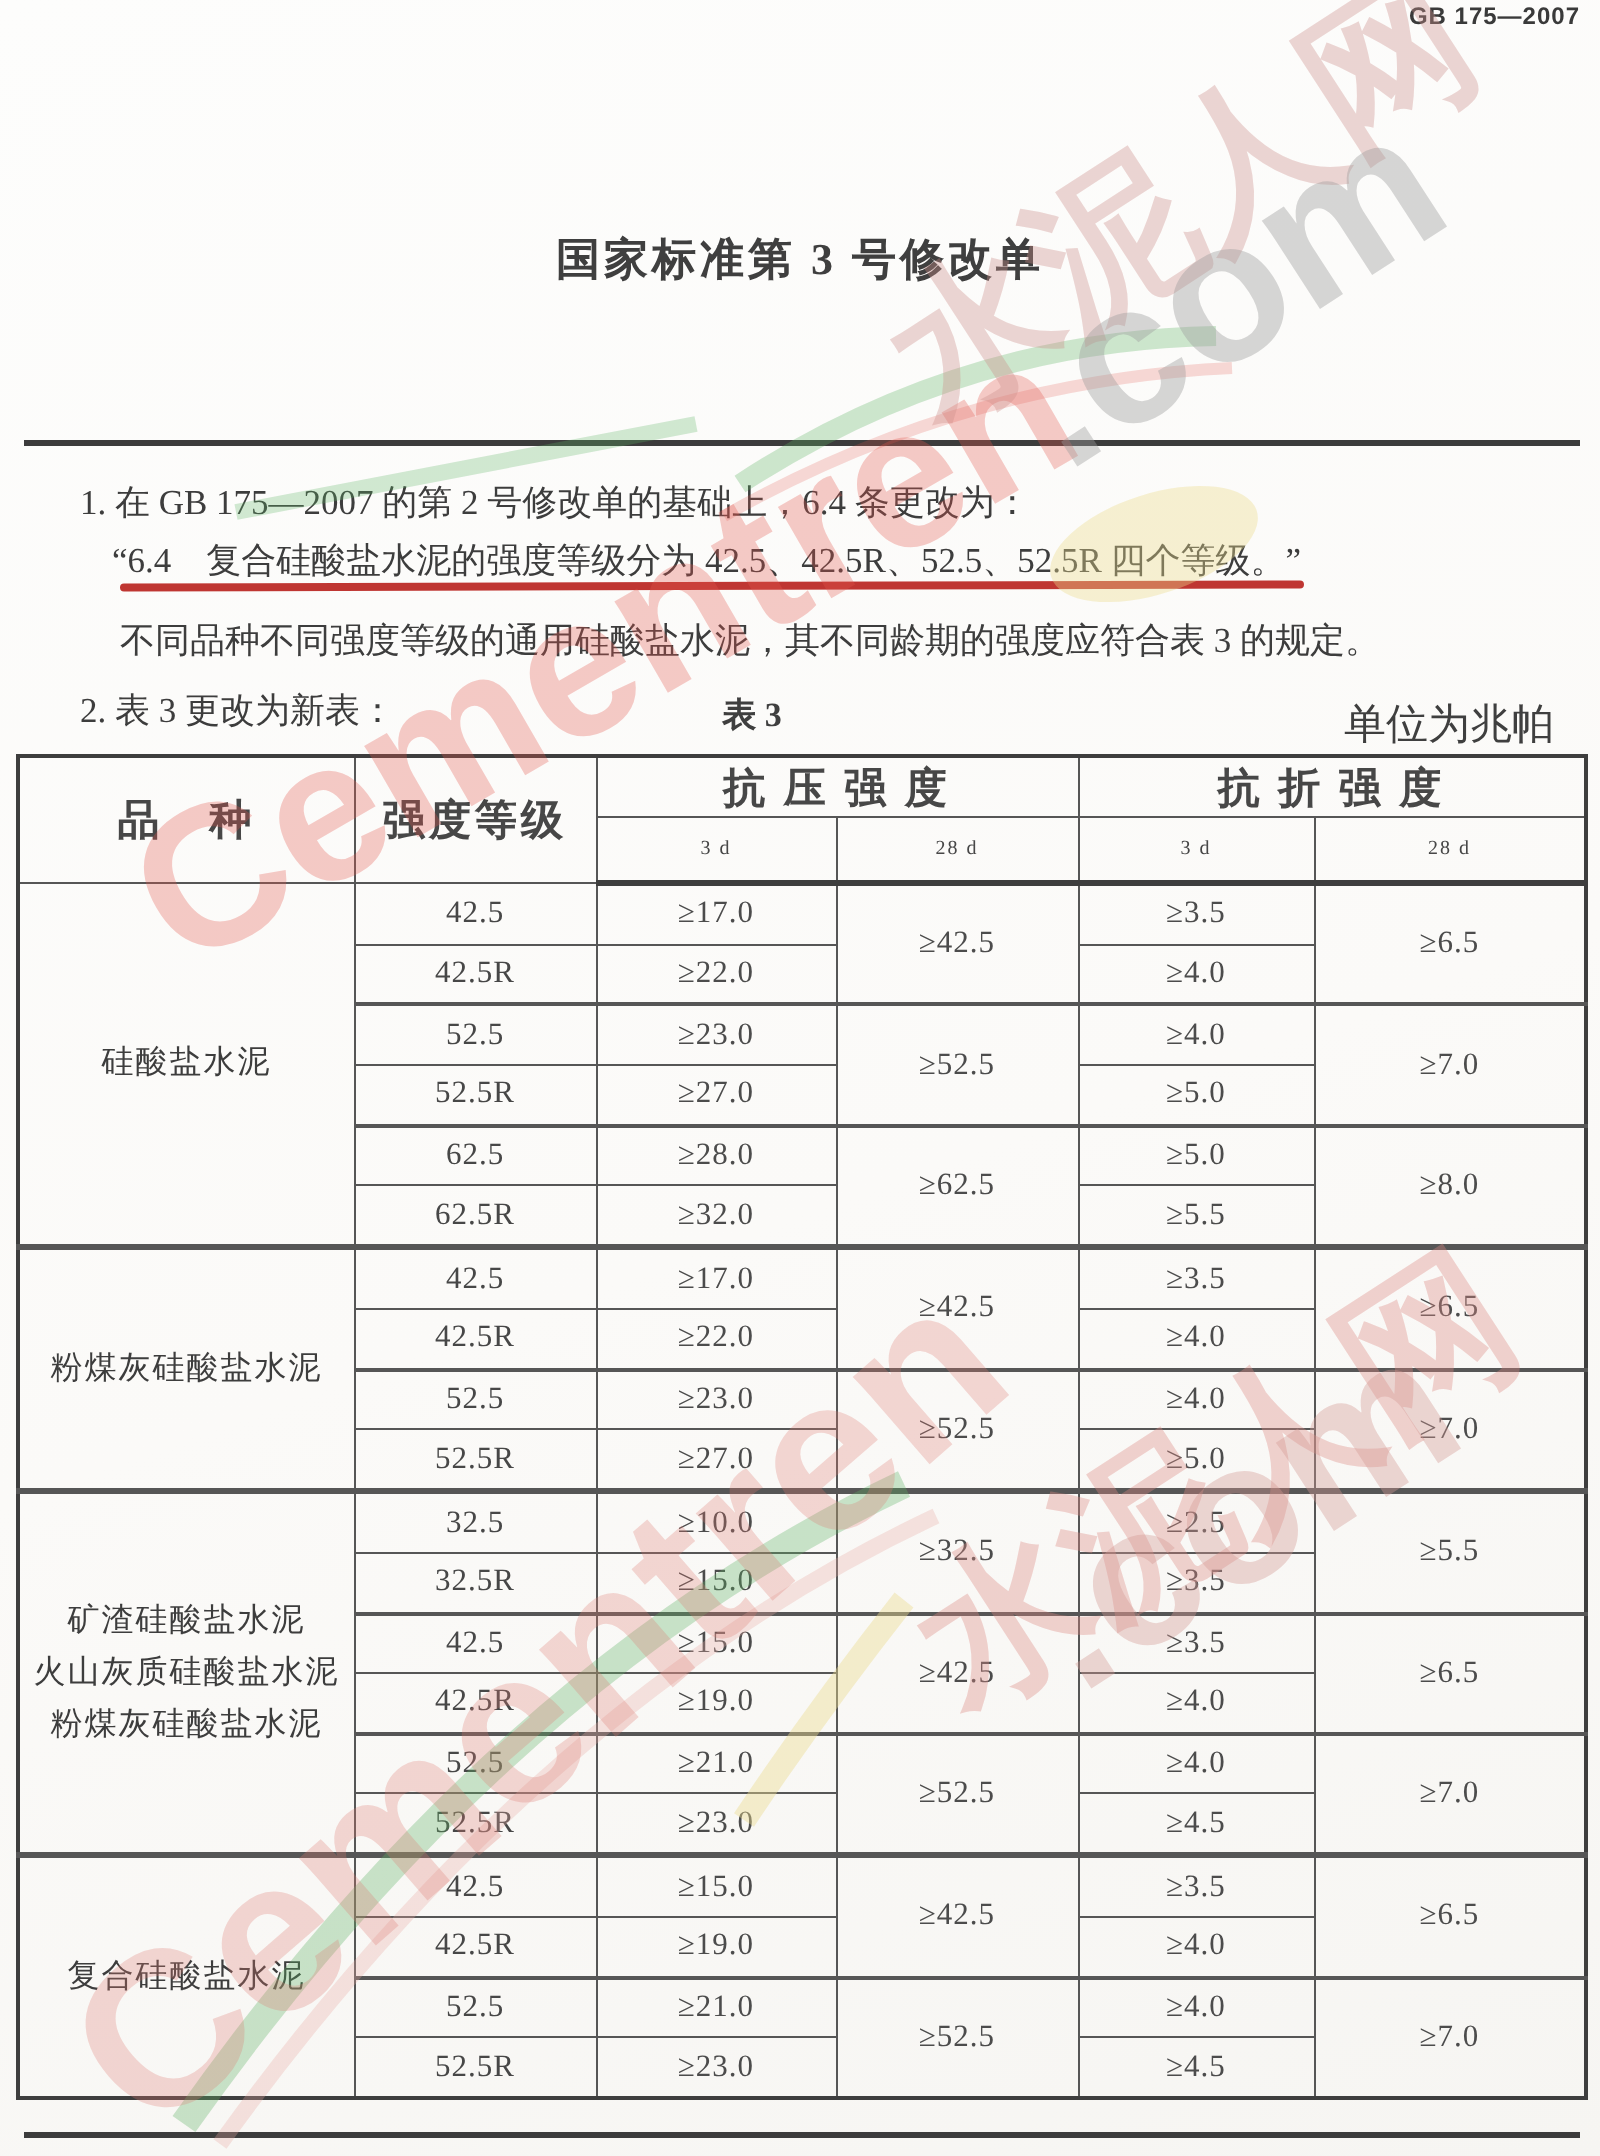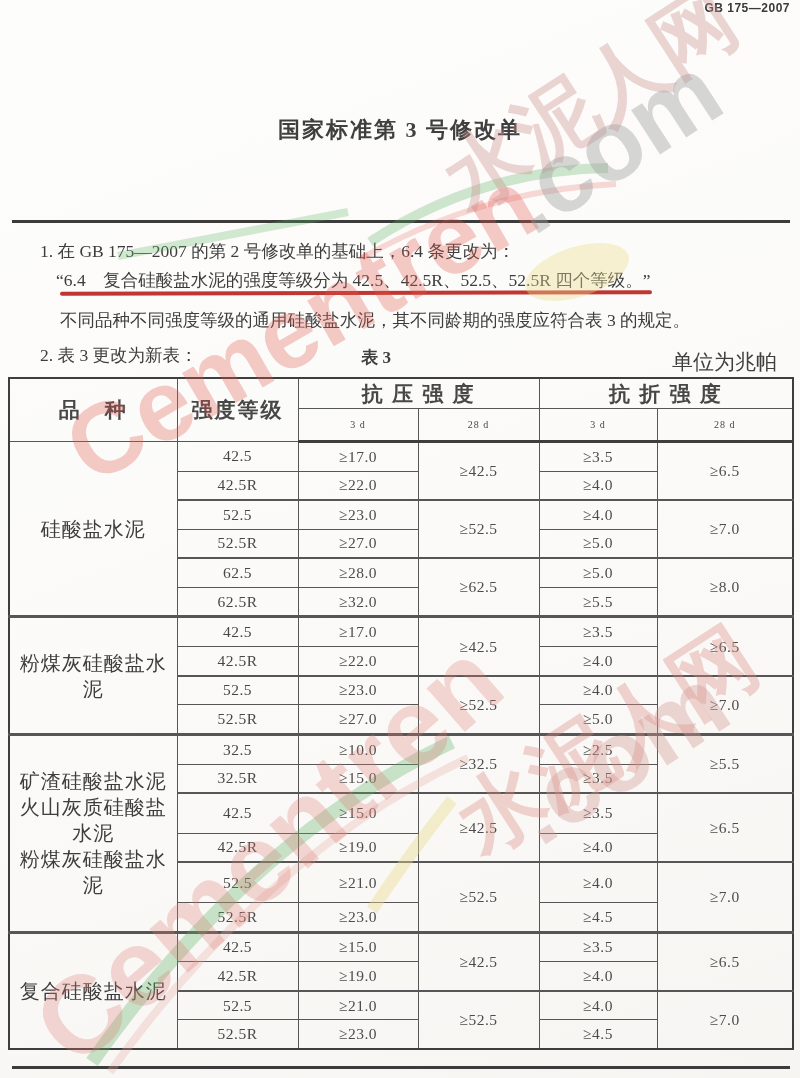--- a/index.html
+++ b/index.html
@@ -33,21 +33,21 @@
   .doc-table-wrap{position:absolute;left:8px;top:377px;width:784px;}
   table.strength{border-collapse:collapse;table-layout:fixed;width:784px;height:673px;
     font-size:15.5px;color:#474747;}
   table.strength th,table.strength td{
     border:1px solid #565656;text-align:center;vertical-align:middle;padding:0 2px;
     font-weight:normal;}
   table.strength{border:2.5px solid #3e3e3e;}
   thead tr.grp th{height:29px;font-size:21px;letter-spacing:2px;font-weight:bold;}
   thead tr.sub th{height:31px;border-bottom:3px solid #3e3e3e;font-size:10px;letter-spacing:1px;}
   th.span2{letter-spacing:3px;}
-  td.variety-cell{font-size:20px;letter-spacing:1px;line-height:26px;color:#3d3d3d;}
+  td.variety-cell{font-size:16px;letter-spacing:1px;line-height:26px;color:#3d3d3d;}
   td.grade-cell{letter-spacing:.5px;}
   td.num-cell{letter-spacing:.5px;color:#4c4c4c;}
   tr.pair-start td{border-top-width:2px;}
   tr.section-start td{border-top-width:3px;}
   
   .wm{position:absolute;left:0;top:0;z-index:6;pointer-events:none;}
   .wm text{font-family:"Liberation Sans","DejaVu Sans",sans-serif;font-weight:bold;}
   .content{position:relative;z-index:2;}
 </style>
 </head>

